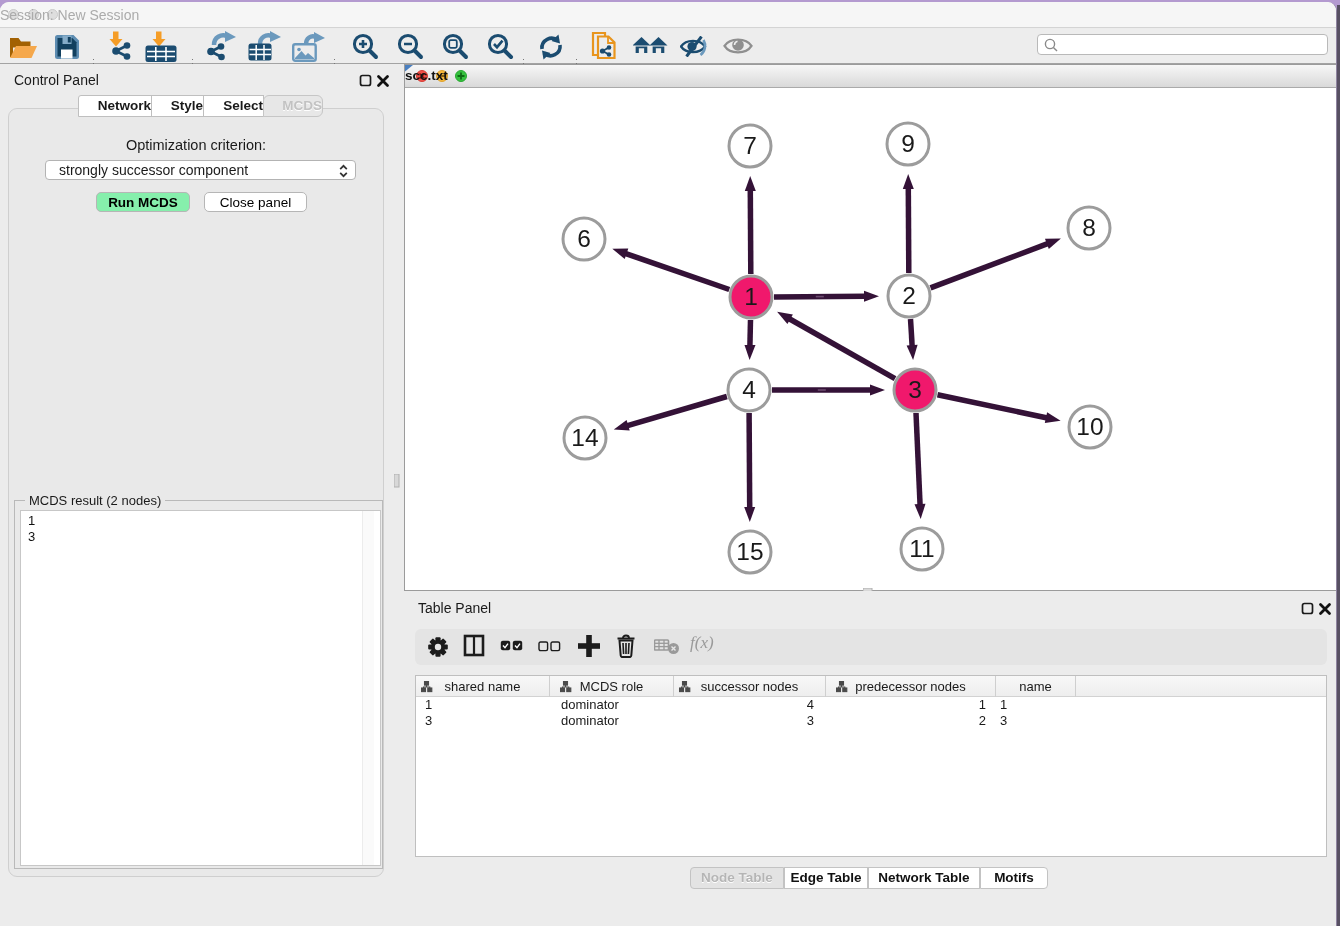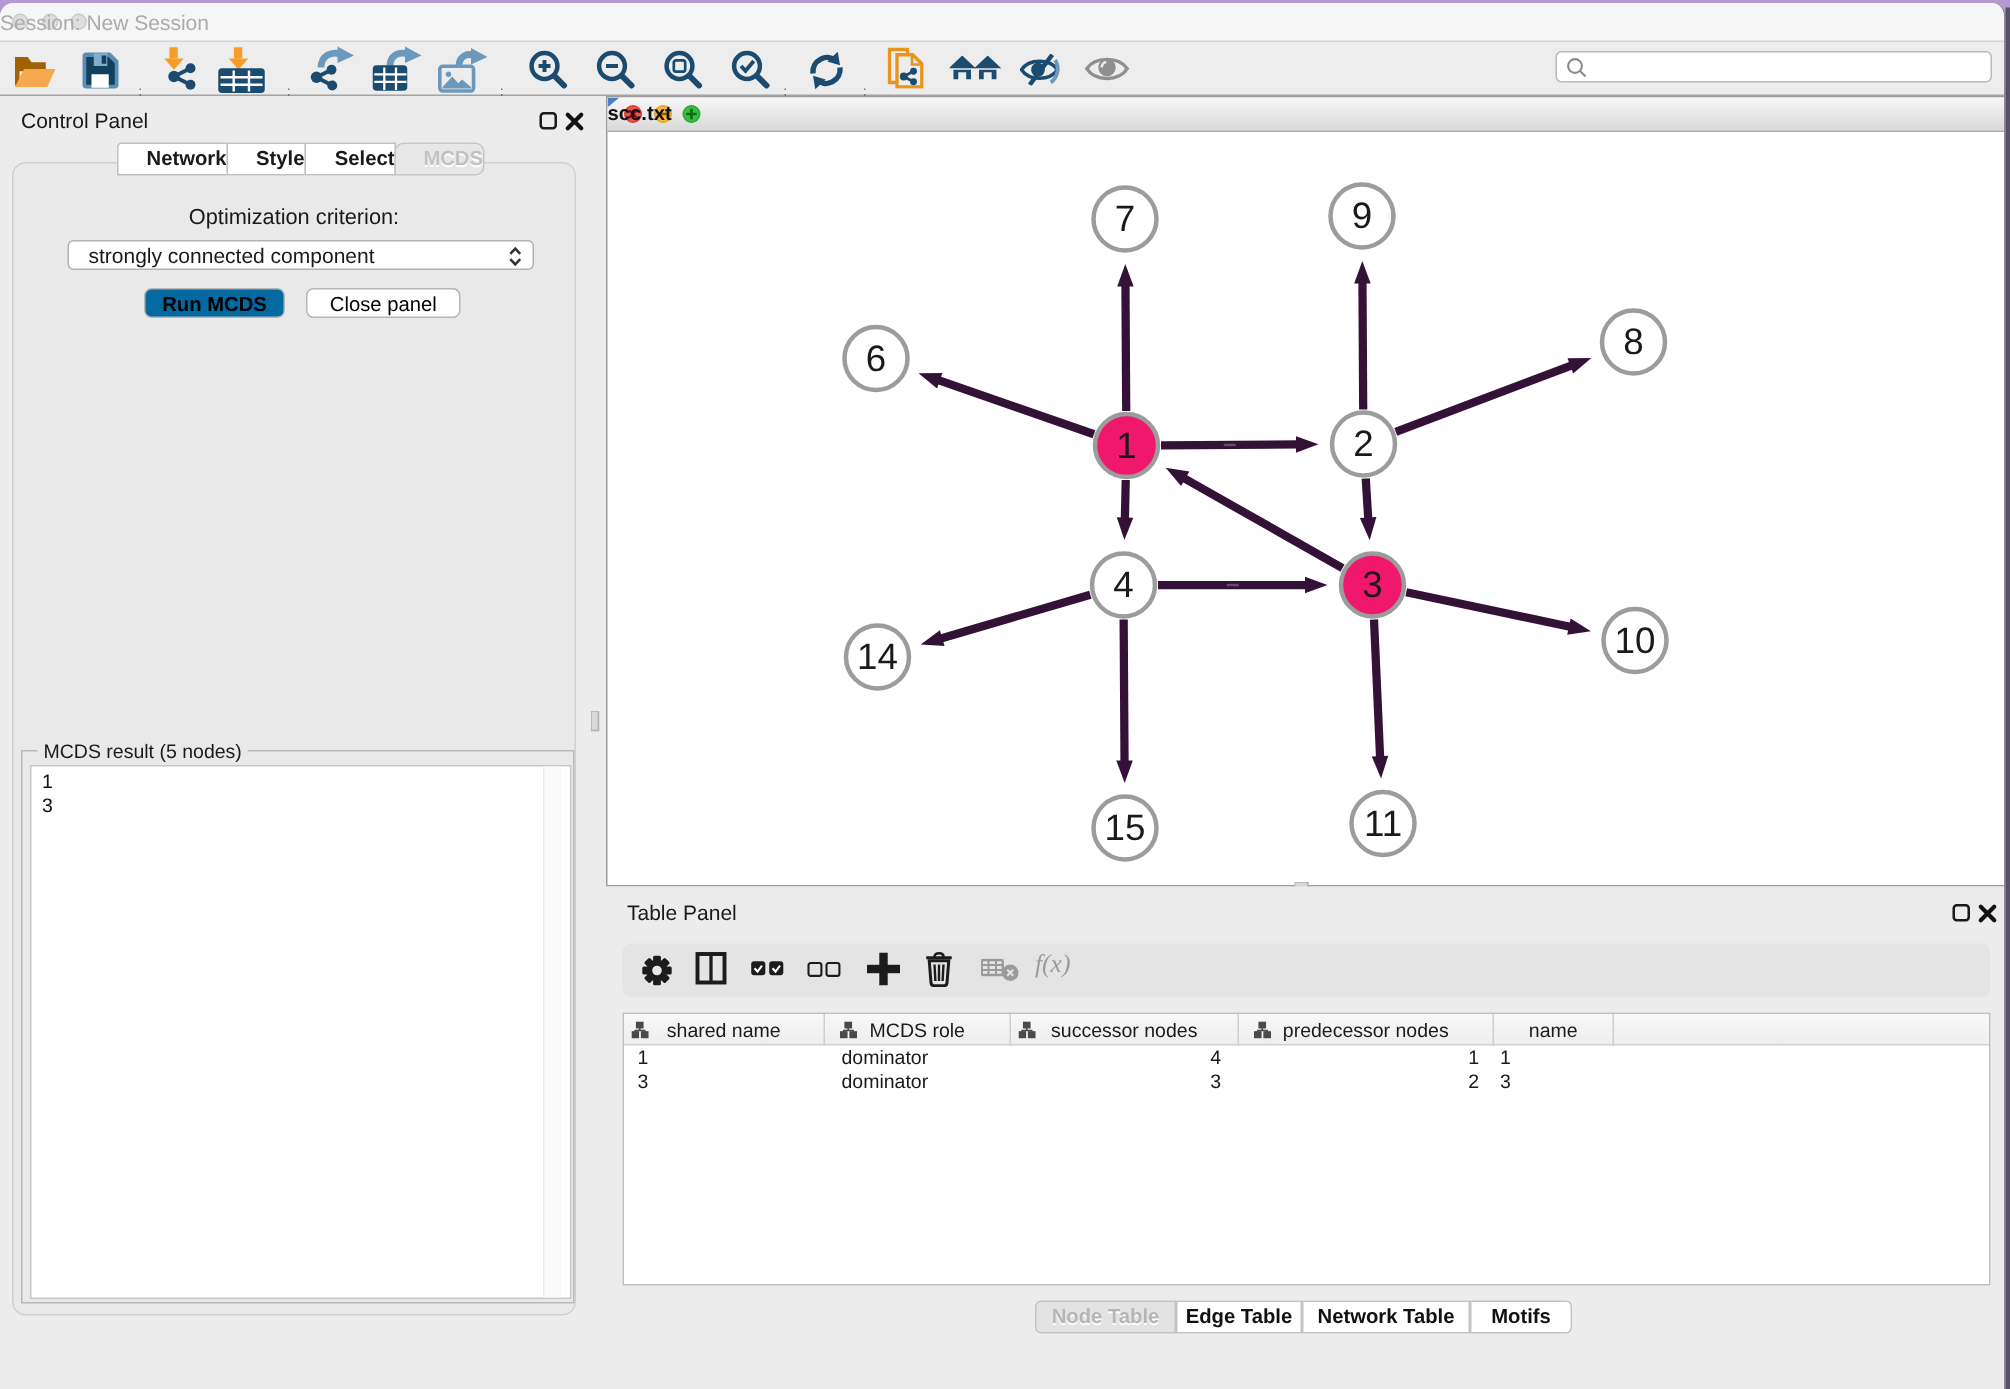--- a/index.html
+++ b/index.html
@@ -183,30 +183,30 @@
         <path d="M2.5 2.5 L11.5 11.5 M11.5 2.5 L2.5 11.5" stroke="#111" stroke-width="2.8" stroke-linecap="round"></path>
       </svg>
  </div>
  <div class="tab" style="left:78px;width:74px;border-radius:3px 0 0 0">Network</div>
  <div class="tab" style="left:151px;width:53px">Style</div>
  <div class="tab" style="left:203px;width:61px">Select</div>
  <div class="tab" style="left:263px;width:60px;background:#e7e7e7;color:#c2c2c2;text-shadow:0 1px 0 #fff;border-radius:6px 6px 6px 0;border-color:#c6c6c6">MCDS</div>
  <div id="cpbox">
   <div class="ab" style="left:0;top:28px;width:100%;text-align:center;font-size:14.5px;color:#1a1a1a">Optimization criterion:</div>
   <div class="ab" style="left:36px;top:51px;width:311px;height:20px;background:#fff;border:1px solid #b3b3b3;border-radius:4px">
-    <div class="ab" style="left:13px;top:1px;font-size:14px;color:#1a1a1a">strongly connected component</div>
+    <div class="ab" style="left:13px;top:1px;font-size:14px;color:#1a1a1a">strongly successor component</div>
     <svg class="ab" style="right:6px;top:3px" width="11" height="14">
           <path d="M2.2 5.2 L5.5 1.8 L8.8 5.2 M2.2 8.8 L5.5 12.2 L8.8 8.8" fill="none" stroke="#333" stroke-width="1.7"></path>
         </svg>
   </div>
-  <div class="ab" style="left:87px;top:83px;width:94px;height:20px;background:#0369a1;border:1px solid #b6b6b6;border-radius:5px;text-align:center;line-height:19px;font-size:13.5px;font-weight:bold">Run MCDS</div>
+  <div class="ab" style="left:87px;top:83px;width:94px;height:20px;background:#86efac;border:1px solid #b6b6b6;border-radius:5px;text-align:center;line-height:19px;font-size:13.5px;font-weight:bold">Run MCDS</div>
   <div class="ab" style="left:195px;top:83px;width:103px;height:20px;background:#fff;border:1px solid #b6b6b6;border-radius:5px;text-align:center;line-height:19px;font-size:13.5px;font-weight:normal">Close panel</div>
  </div>
  <div id="mcdsfs">
-      <span class="lg">MCDS result (5 nodes)</span>
+      <span class="lg">MCDS result (2 nodes)</span>
    <div id="mcdstxt">1<br>3<div class="ab" style="right:6px;top:0;width:12px;height:100%;background:#fafafa;border-left:1px solid #ececec"></div></div>
  </div>
 
  <div id="netwin">
   <div id="nettitle">
    <polygon class="ab"></polygon>
    <svg class="ab" style="left:0;top:0" width="10" height="8">
           <polygon points="0,0 8,0 0,6.5" fill="#4a7fc0"></polygon>
         </svg>
    <div class="ntl" style="left:11px;background:#f05149;border:1px solid #d63c34">

